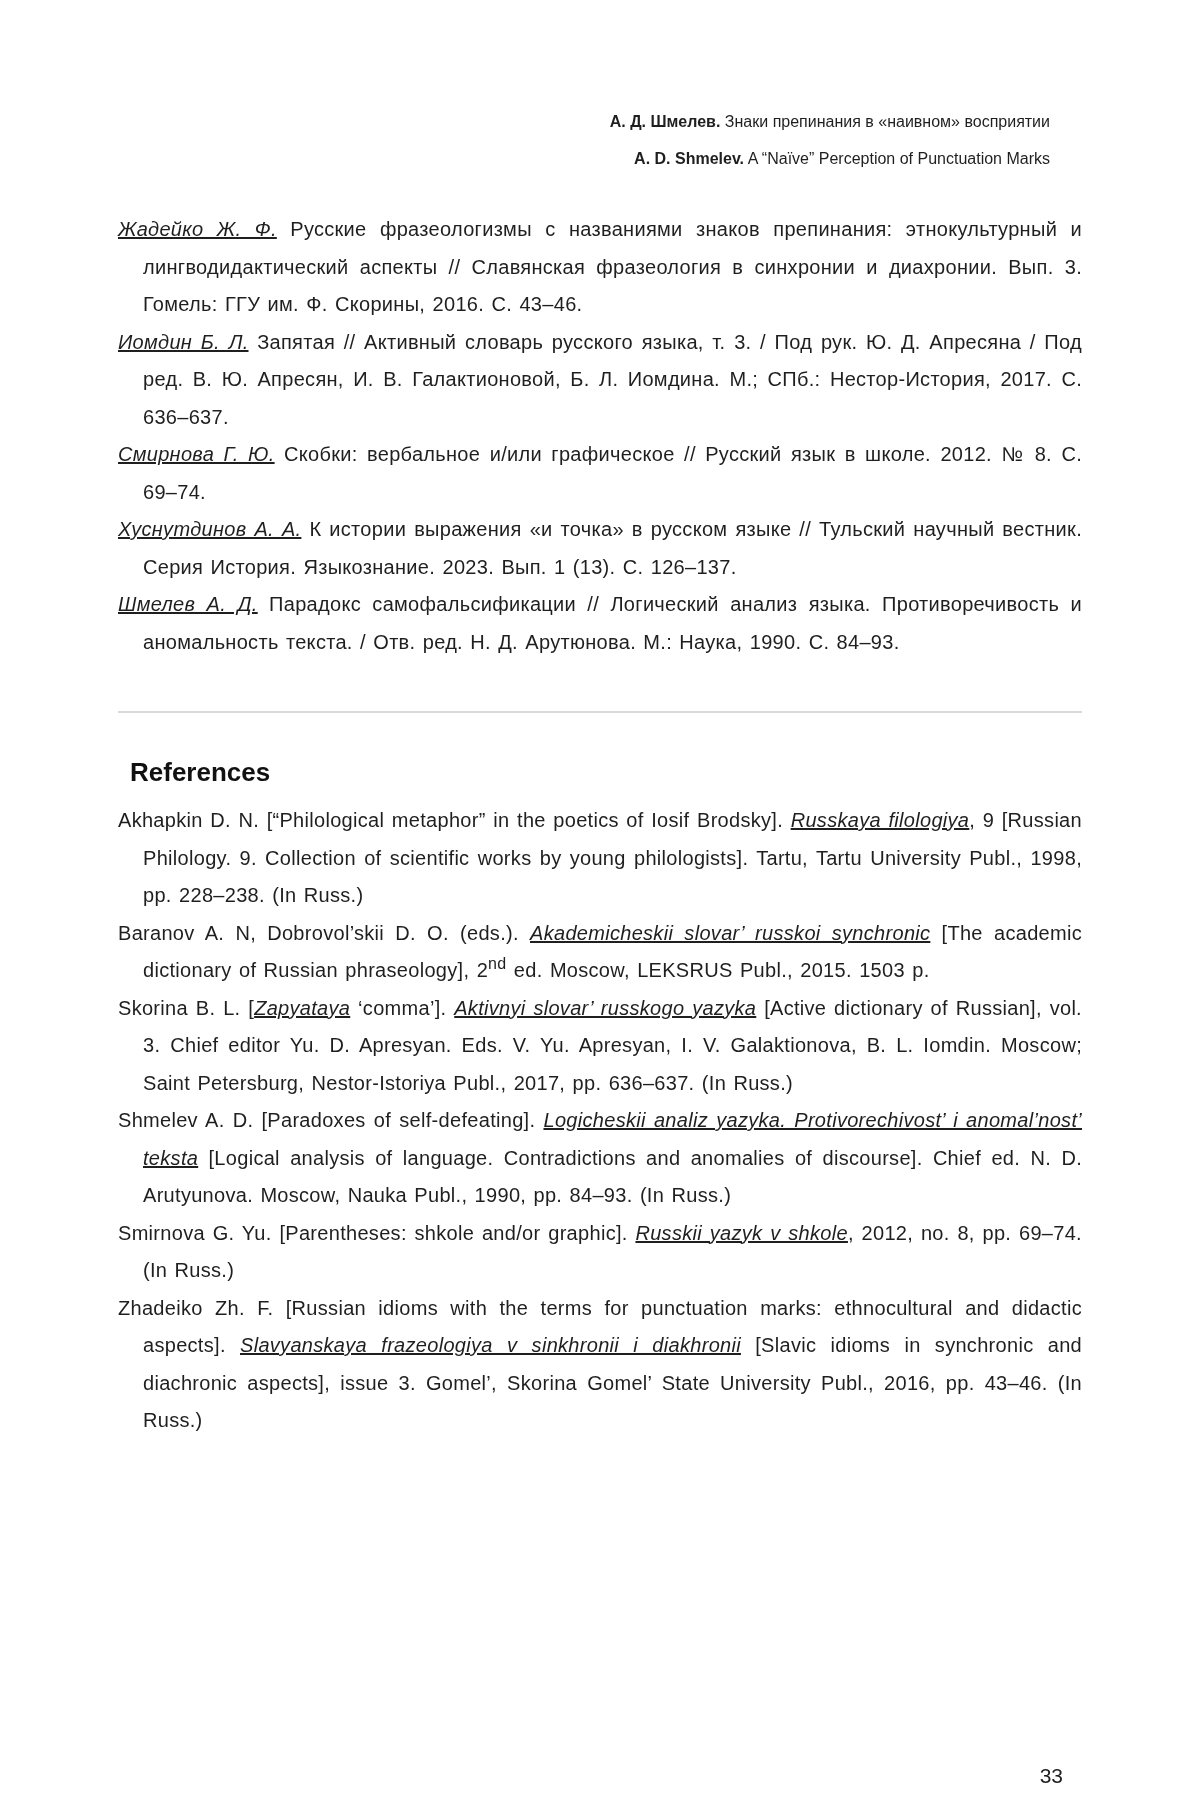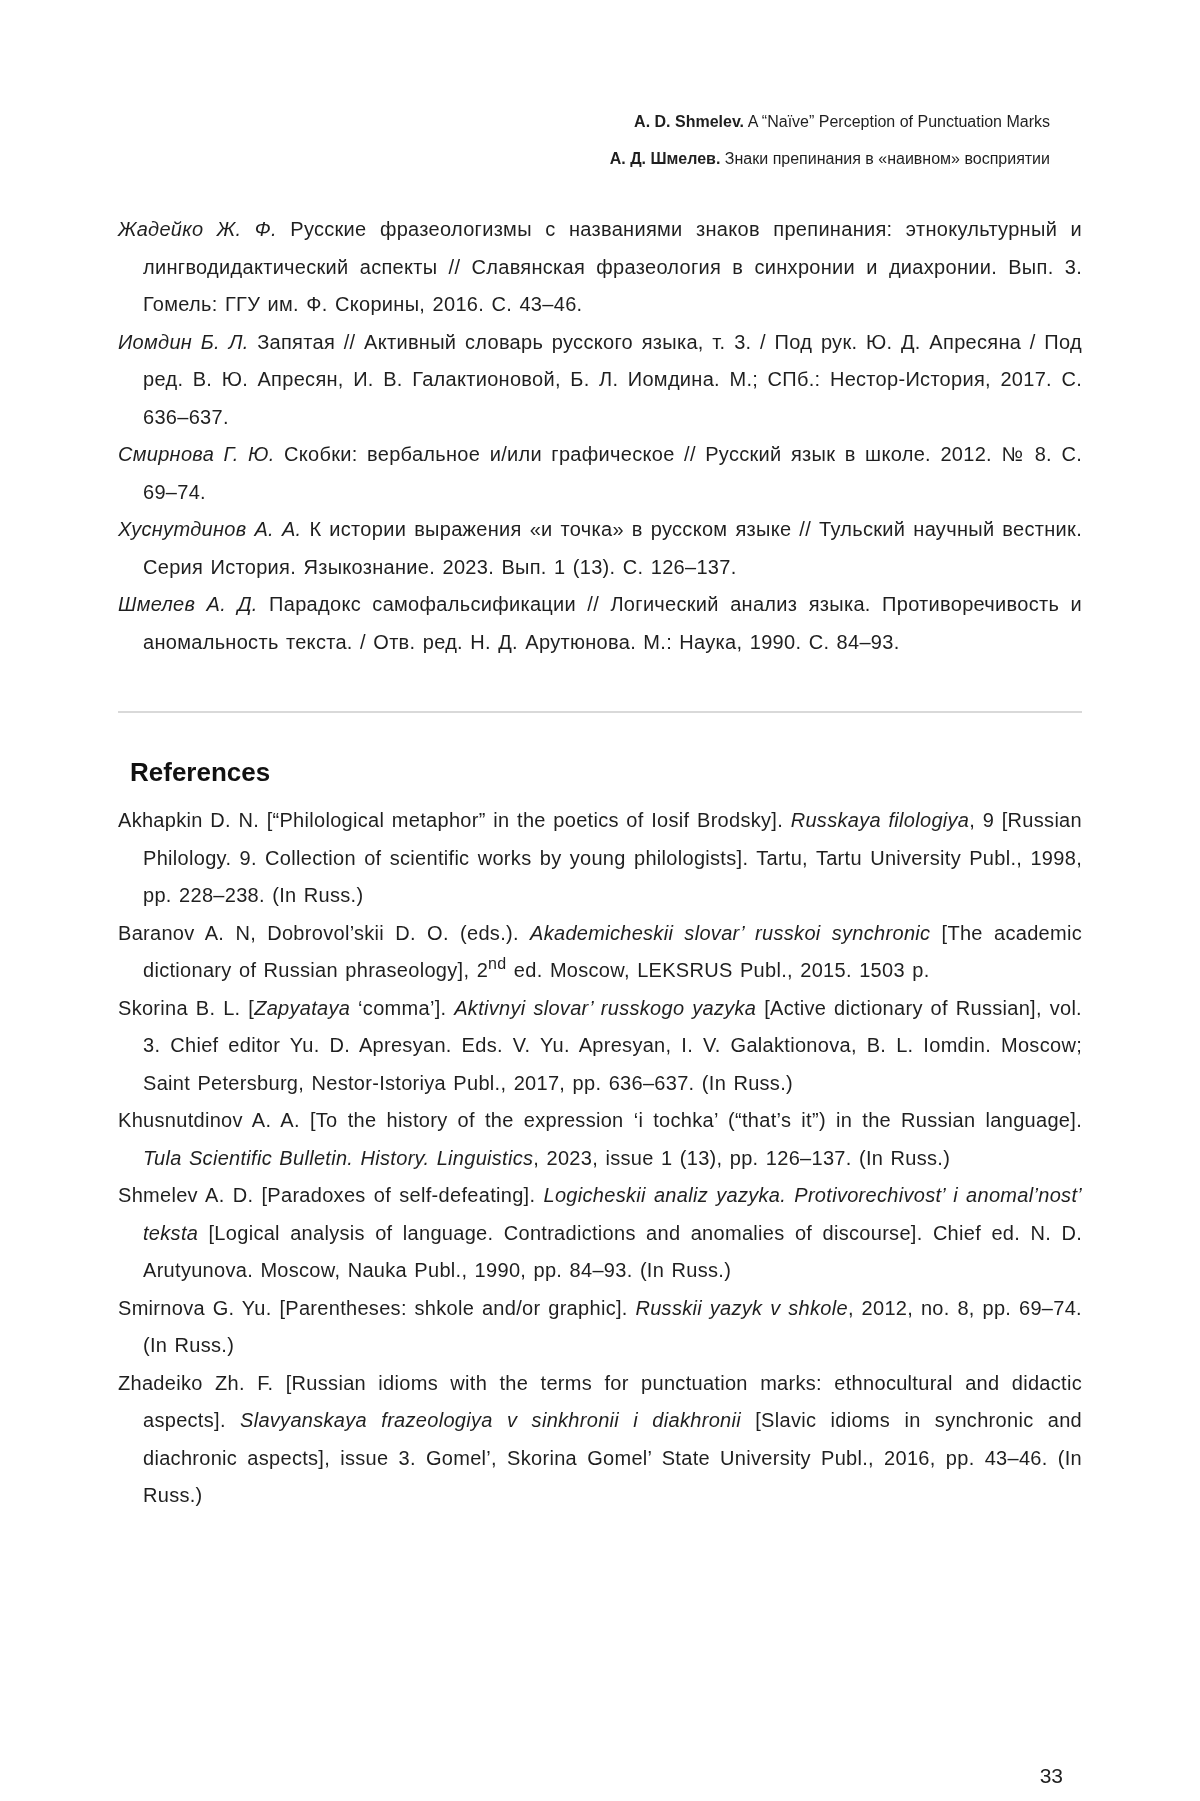--- a/index.html
+++ b/index.html
@@ -62,51 +62,50 @@
     font-weight: 700;
     color: #111111;
   }
   .page-number {
     position: absolute;
     top: 1764px;
     right: 137px;
     font-size: 21px;
     color: #1f1f1f;
   }
-  .it { font-style: italic; }
+  .it { font-style: italic; text-decoration: underline; }
   .bd { font-weight: 700; }
   .sp { vertical-align: super; font-size: 16px; line-height: 0; }
 </style>
 </head>
 <body>
 
 <div class="page">
 
   <header class="running-head">
+    <div class="rh-line"><span class="bd">А. Д. Шмелев.</span><span> Знаки препинания в «наивном» восприятии</span></div>
     <div class="rh-line"><span class="bd">A. D. Shmelev.</span><span> A “Naïve” Perception of Punctuation Marks</span></div>
-    <div class="rh-line"><span class="bd">А. Д. Шмелев.</span><span> Знаки препинания в «наивном» восприятии</span></div>
   </header>
 
   <section class="refs refs-ru" lang="ru">
       <p class="ref"><span class="it">Жадейко Ж. Ф.</span><span> Русские фразеологизмы с названиями знаков препинания: этнокультурный и лингводидактический аспекты // Славянская фразеология в синхронии и диахронии. Вып. 3. Гомель: ГГУ им. Ф. Скорины, 2016. С. 43–46.</span></p>
       <p class="ref"><span class="it">Иомдин Б. Л.</span><span> Запятая // Активный словарь русского языка, т. 3. / Под рук. Ю. Д. Апресяна / Под ред. В. Ю. Апресян, И. В. Галактионовой, Б. Л. Иомдина. М.; СПб.: Нестор-История, 2017. С. 636–637.</span></p>
       <p class="ref"><span class="it">Смирнова Г. Ю.</span><span> Скобки: вербальное и/или графическое // Русский язык в школе. 2012. № 8. С. 69–74.</span></p>
       <p class="ref"><span class="it">Хуснутдинов А. А.</span><span> К истории выражения «и точка» в русском языке // Тульский научный вестник. Серия История. Языкознание. 2023. Вып. 1 (13). С. 126–137.</span></p>
       <p class="ref"><span class="it">Шмелев А. Д.</span><span> Парадокс самофальсификации // Логический анализ языка. Противоречивость и аномальность текста. / Отв. ред. Н. Д. Арутюнова. М.: Наука, 1990. С. 84–93.</span></p>
     </section>
 
   <div class="divider"></div>
 
   <h2 class="refs-heading">References</h2>
 
   <section class="refs refs-en" lang="en">
       <p class="ref"><span>Akhapkin D. N. [“Philological metaphor” in the poetics of Iosif Brodsky]. </span><span class="it">Russkaya filologiya</span><span>, 9 [Russian Philology. 9. Collection of scientific works by young philologists]. Tartu, Tartu University Publ., 1998, pp. 228–238. (In Russ.)</span></p>
       <p class="ref"><span>Baranov A. N, Dobrovol’skii D. O. (eds.). </span><span class="it">Akademicheskii slovar’ russkoi synchronic</span><span> [The academic dictionary of Russian phraseology], 2</span><span class="sp">nd</span><span> ed. Moscow, LEKSRUS Publ., 2015. 1503 p.</span></p>
       <p class="ref"><span>Skorina B. L. [</span><span class="it">Zapyataya</span><span> ‘comma’]. </span><span class="it">Aktivnyi slovar’ russkogo yazyka</span><span> [Active dictionary of Russian], vol. 3. Chief editor Yu. D. Apresyan. Eds. V. Yu. Apresyan, I. V. Galaktionova, B. L. Iomdin. Moscow; Saint Petersburg, Nestor-Istoriya Publ., 2017, pp. 636–637. (In Russ.)</span></p>
-      <p class="ref"><span>Khusnutdinov A. A. [To the history of the expression ‘i tochka’ (“that’s it”) in the Russian language]. </span><span class="it">Tula Scientific Bulletin. History. Linguistics</span><span>, 2023, issue 1 (13), pp. 126–137. (In Russ.)</span></p>
       <p class="ref"><span>Shmelev A. D. [Paradoxes of self-defeating]. </span><span class="it">Logicheskii analiz yazyka. Protivorechivost’ i anomal’nost’ teksta</span><span> [Logical analysis of language. Contradictions and anomalies of discourse]. Chief ed. N. D. Arutyunova. Moscow, Nauka Publ., 1990, pp. 84–93. (In Russ.)</span></p>
       <p class="ref"><span>Smirnova G. Yu. [Parentheses: shkole and/or graphic]. </span><span class="it">Russkii yazyk v shkole</span><span>, 2012, no. 8, pp. 69–74. (In Russ.)</span></p>
       <p class="ref"><span>Zhadeiko Zh. F. [Russian idioms with the terms for punctuation marks: ethnocultural and didactic aspects]. </span><span class="it">Slavyanskaya frazeologiya v sinkhronii i diakhronii</span><span> [Slavic idioms in synchronic and diachronic aspects], issue 3. Gomel’, Skorina Gomel’ State University Publ., 2016, pp. 43–46. (In Russ.)</span></p>
     </section>
 
   <div class="page-number">33</div>
 
 </div>
 
 </body></html>

